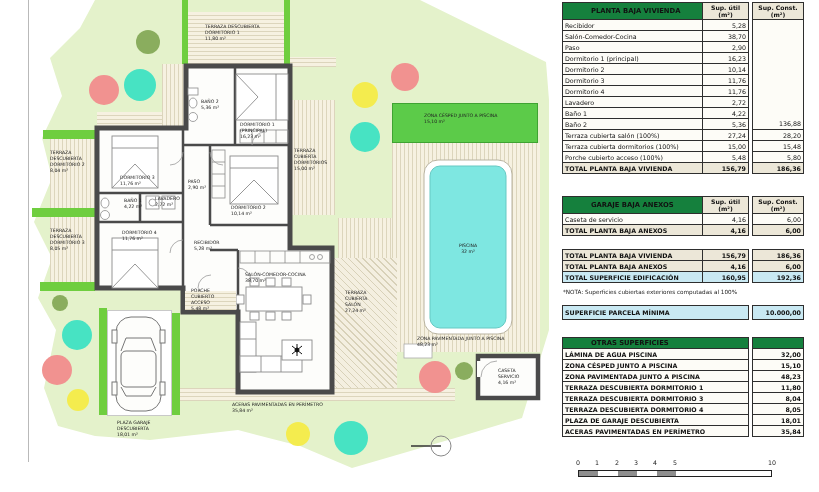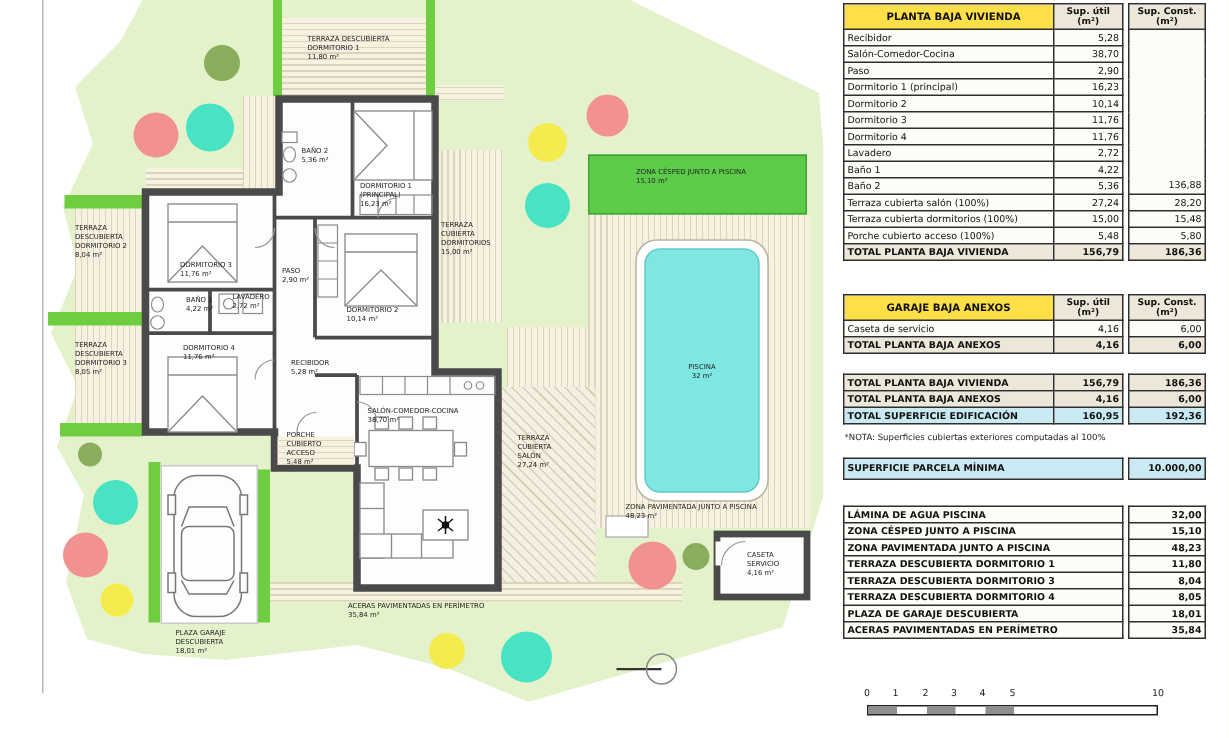--- a/index.html
+++ b/index.html
@@ -23,21 +23,21 @@
   .cesped{position:absolute;left:392px;top:103px;width:146px;height:40px;background:#5CCB49;border:1px solid #3FA332;}
   .garage{position:absolute;left:107px;top:310px;width:65px;height:106px;background:#fff;border:1px solid #C9C9C9;}
   .bline{position:absolute;left:28px;top:0;width:1px;height:462px;background:#B9B9B9;}
   
   .rt{position:absolute;left:562px;border-collapse:collapse;table-layout:fixed;font-size:6.3px;color:#111;}
   .rt td{border:1px solid #2E2E2E;padding:0 2px;height:11px;overflow:hidden;white-space:nowrap;background:#FDFCF7;}
   .rt td.num{text-align:right;}
   .rt td.sp{border:none;background:transparent;padding:0;}
   .rt td.nb{border-top:none;border-bottom:none;}
   .rt td.nt{border-top:none;}
-  .rt .hd{background:#fde047;font-weight:bold;font-size:6.8px;padding-left:28px;}
+  .rt .hd{background:#15803d;font-weight:bold;font-size:6.8px;padding-left:28px;}
   .rt .colhead{background:#ECE7D8;font-weight:bold;text-align:center;font-size:6.1px;line-height:1.15;padding:1px 0;}
   .rt .tot{background:#ECE7D8;font-weight:bold;}
   .rt .blue{background:#C9E9F3;font-weight:bold;}
   .rt .b{font-weight:bold;}
   .note{position:absolute;left:563px;top:289px;font-size:5.7px;color:#222;}
   .tick{position:absolute;font-size:6.3px;color:#222;width:12px;text-align:center;}
   .sbar{position:absolute;left:578px;top:470px;width:194px;height:7px;border:1px solid #222;background:#fff;}
   .seg{position:absolute;top:0;bottom:0;width:19.4px;background:#8F8F8F;}
 </style>
 </head>
@@ -473,20 +473,25 @@
   </tbody>
     </table>
 
   <table class="rt" style="top:337px;">
     <colgroup>
         <col style="width:186px">
         <col style="width:4px">
         <col style="width:51px">
       </colgroup>
     <tbody>
+        <tr>
+          <td class="hd">OTRAS SUPERFICIES</td>
+          <td class="sp"></td>
+          <td class="hd"></td>
+        </tr>
     <tr>
           <td class="b">LÁMINA DE AGUA PISCINA</td>
           <td class="sp"></td>
           <td class="b num">32,00</td>
         </tr>
     <tr>
           <td class="b">ZONA CÉSPED JUNTO A PISCINA</td>
           <td class="sp"></td>
           <td class="b num">15,10</td>
         </tr>

